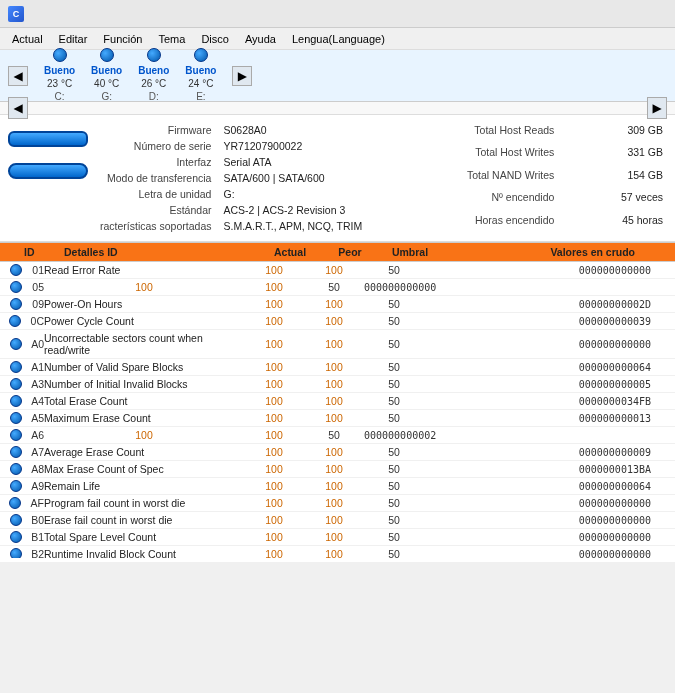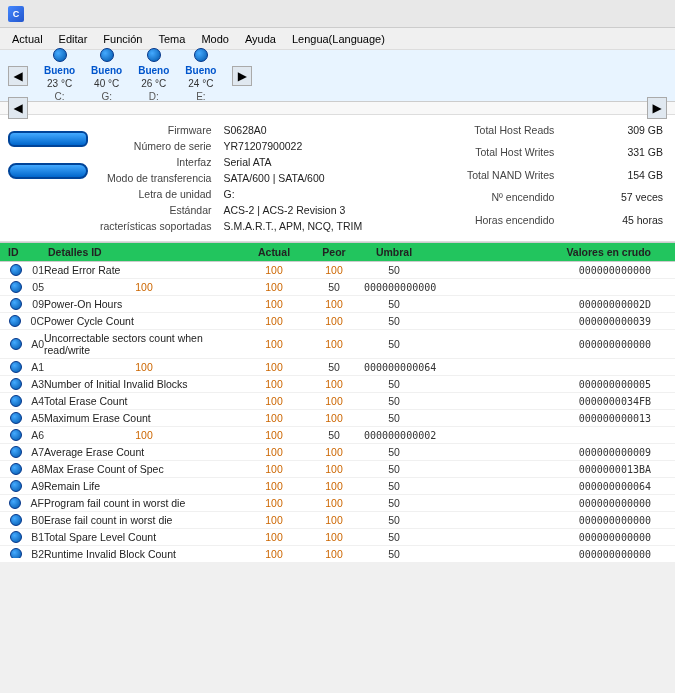--- a/index.html
+++ b/index.html
@@ -218,23 +218,23 @@
       text-align: right;
     }
     .table-section {
       overflow: hidden;
       height: 320px;
       position: relative;
     }
     .table-header {
       display: grid;
       grid-template-columns: 40px 200px 60px 60px 60px 1fr;
-      background: #22c55e;
+      background: #f97316;
       border-bottom: 1px solid #ccc;
-      padding: 3px 4px;
+      padding: 3px 20px;
       font-size: 10.5px;
       font-weight: bold;
       color: #222;
       border-top: 1px solid #ccc;
     }
     .table-body {
       overflow-y: scroll;
       height: calc(100% - 24px);
     }
     .table-row {
@@ -273,21 +273,21 @@
     <button class="title-btn"></button>
     <button class="title-btn close"></button>
   </div>
 </div>
 
 <div class="menu-bar">
 <div class="menu-item">Actual</div>
     <div class="menu-item">Editar</div>
     <div class="menu-item">Función</div>
     <div class="menu-item">Tema</div>
-    <div class="menu-item">Modo</div>
+    <div class="menu-item">Disco</div>
     <div class="menu-item">Ayuda</div>
     <div class="menu-item">Lengua(Language)</div>
   </div>
 
 <div class="disk-tabs">
   <div class="nav-arrow">◀</div>
 <div class="disk-tab">
     <div class="disk-dot"></div>
     <div class="disk-tab-info">
       <div class="disk-tab-label">Bueno</div>
@@ -435,20 +435,21 @@
     <div class="row-actual">100</div>
     <div class="row-peor">100</div>
     <div class="row-umbral">50</div>
     <div class="row-crudo">000000000000</div>
   </div>
         <div class="table-row">
     <div class="row-id" style="display:flex;align-items:center;gap:4px;">
       <div class="disk-dot-row"></div>
       <span>A1</span>
     </div>
+    <div class="row-desc">Number of Valid Spare Blocks</div>
     <div class="row-actual">100</div>
     <div class="row-peor">100</div>
     <div class="row-umbral">50</div>
     <div class="row-crudo">000000000064</div>
   </div>
         <div class="table-row">
     <div class="row-id" style="display:flex;align-items:center;gap:4px;">
       <div class="disk-dot-row"></div>
       <span>A3</span>
     </div>

